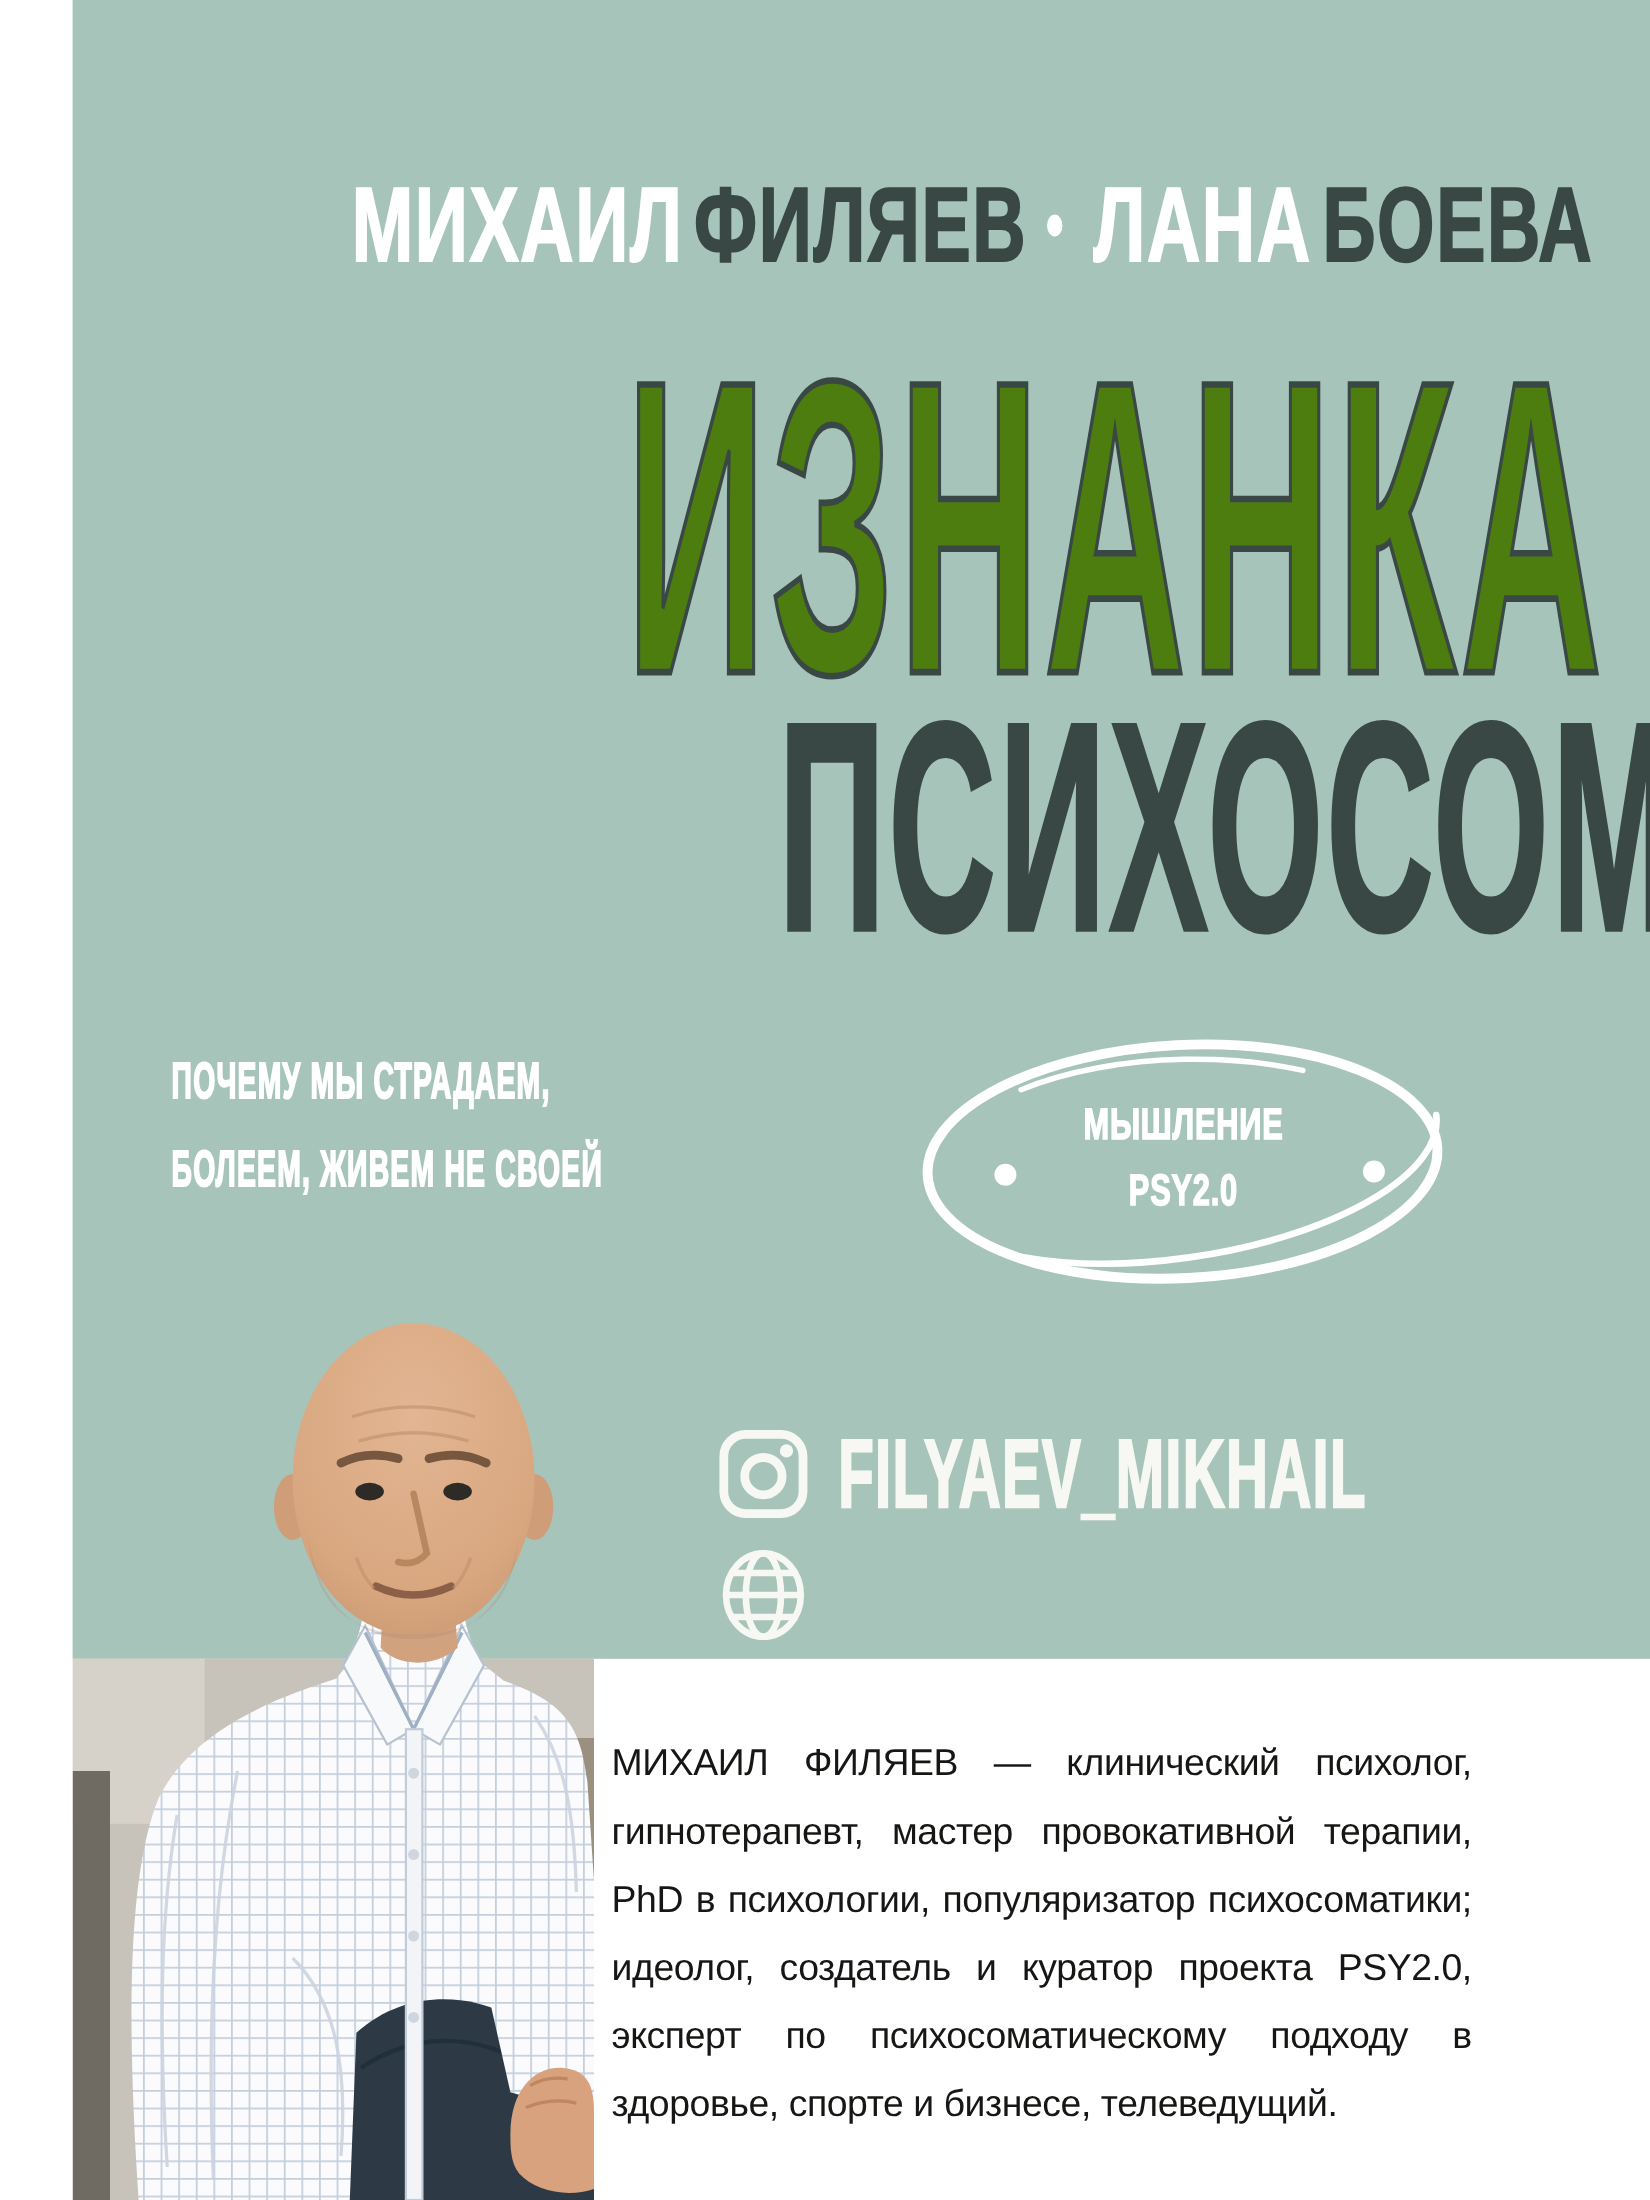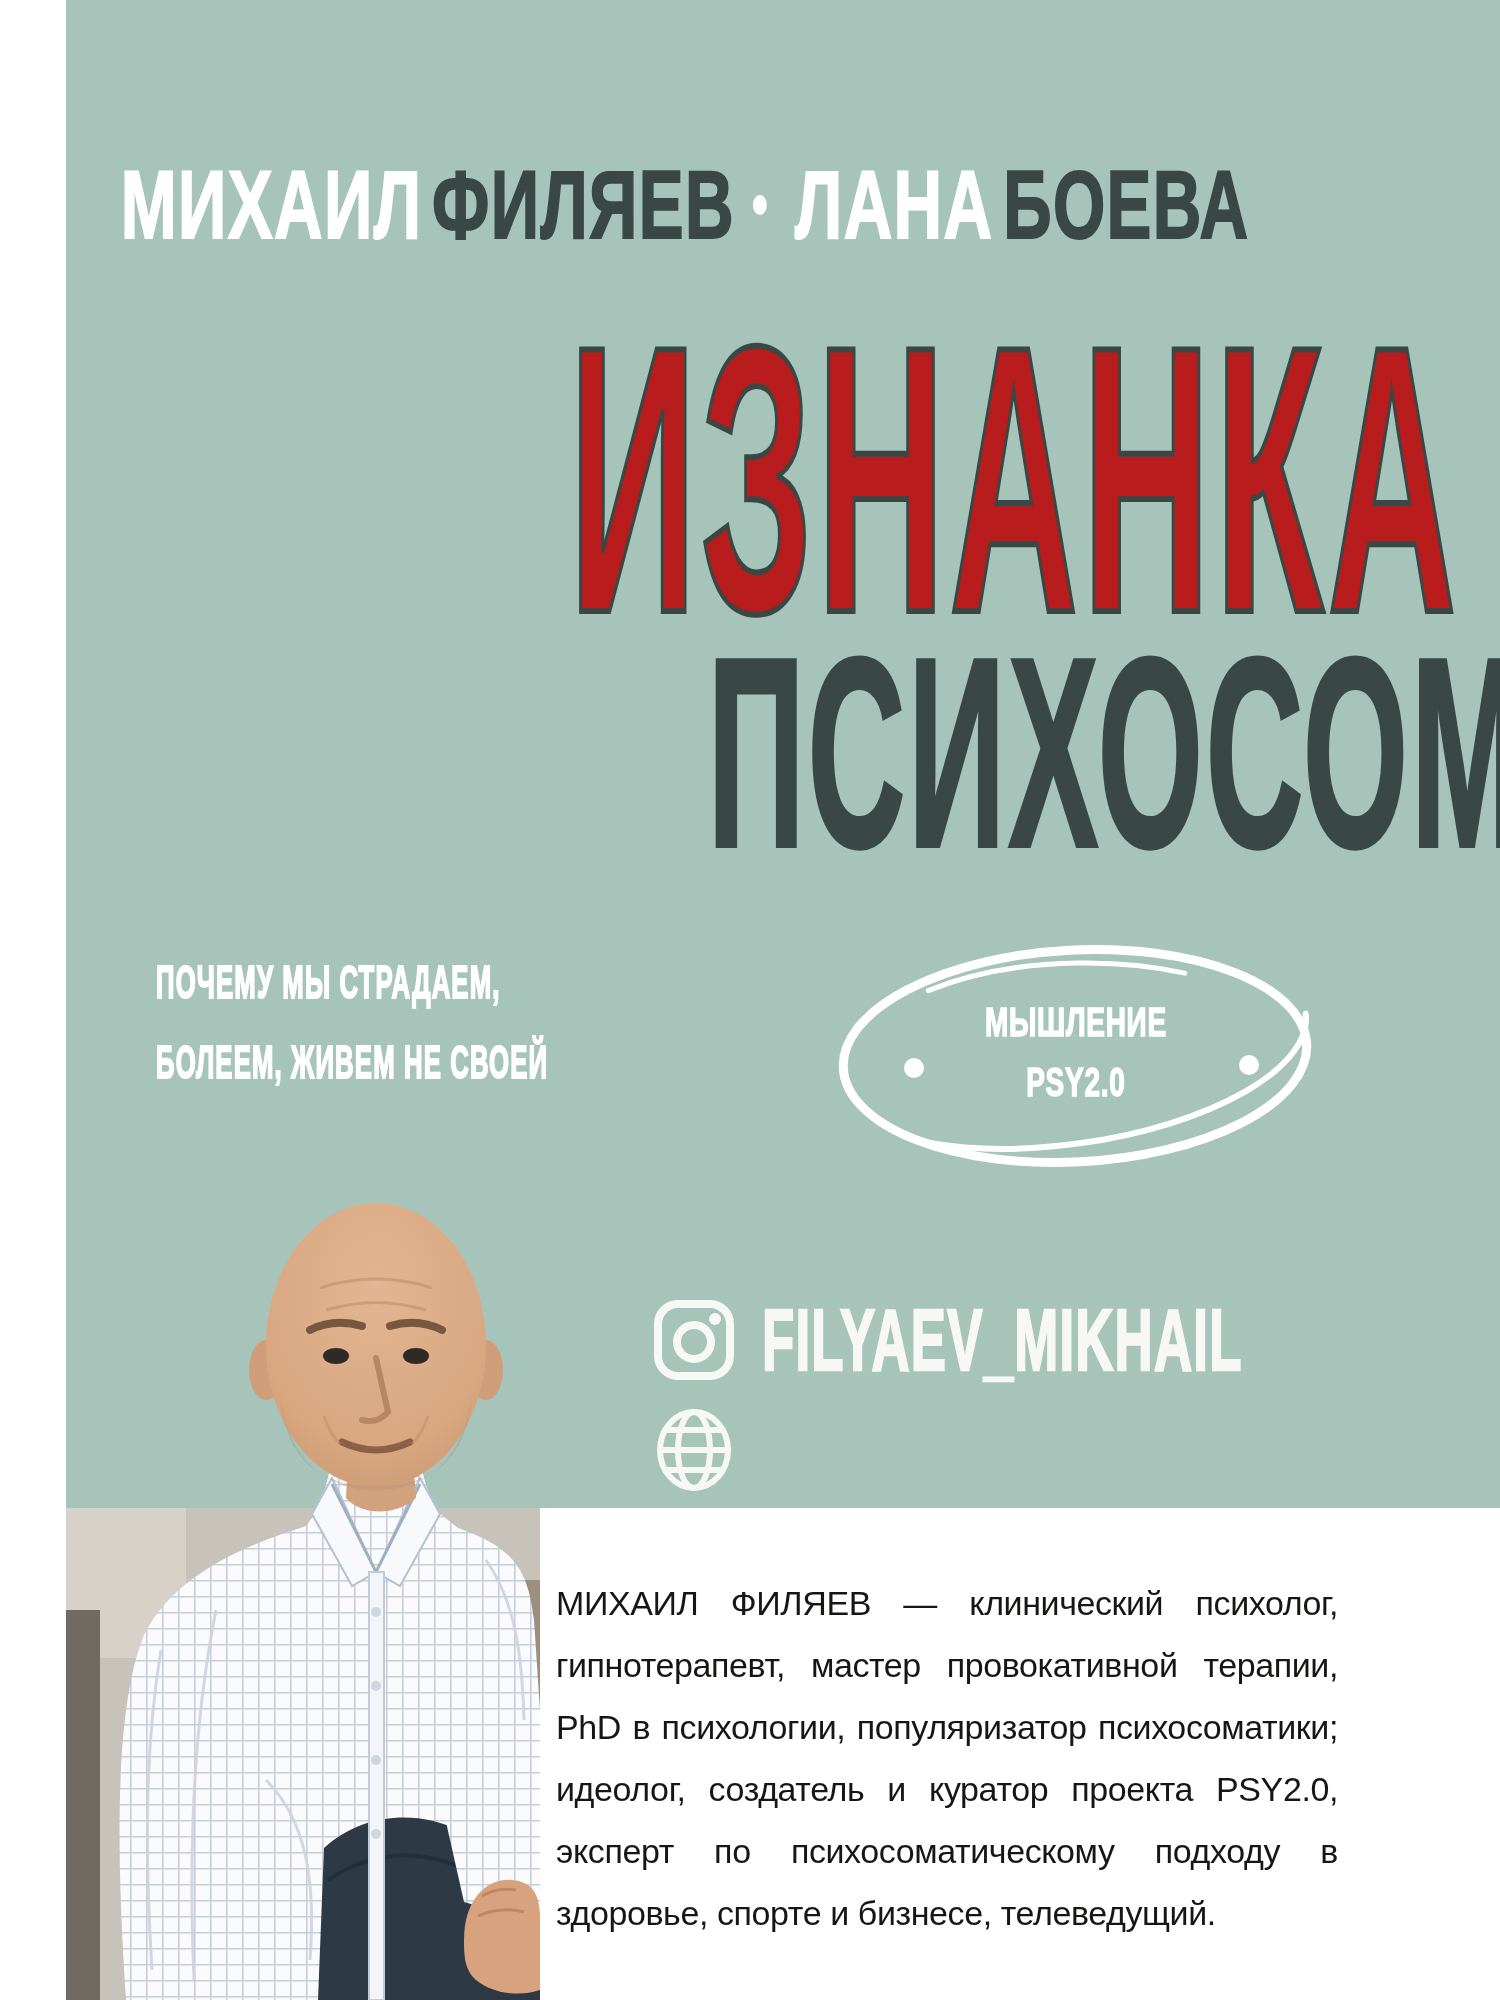--- a/index.html
+++ b/index.html
@@ -9,35 +9,35 @@
     font-family:"Liberation Sans","DejaVu Sans",sans-serif;
   }
   .panel{position:absolute;left:66px;top:0;width:1434px;height:1508px;background:#a6c4ba;}
 
   
   .sx{display:inline-block;white-space:nowrap;transform-origin:left center;}
   .sxc{display:inline-block;white-space:nowrap;transform-origin:center center;}
 
   .author-line{
     position:absolute;left:66px;top:150px;width:1229px;height:110px;
-    display:flex;align-items:center;justify-content:center;z-index:3;
+    display:flex;align-items:center;justify-content:flex-start;z-index:3;
   }
   .author-inner{
     display:inline-flex;align-items:center;transform:scaleX(.70);transform-origin:center center;
     font-weight:bold;font-size:96px;letter-spacing:2px;-webkit-text-stroke:2px currentColor;
     color:#3a4845;
   }
   .author-inner .lt{color:#ffffff;-webkit-text-stroke:2px #ffffff;}
   .author-inner .dk{color:#3a4845;-webkit-text-stroke:2px #3a4845;}
   .author-inner .w{margin:0 14px;}
   .sep-dot{width:20px;height:20px;border-radius:50%;background:#ffffff;margin:0 26px;display:inline-block;}
 
   .title1{
     position:absolute;left:66px;top:290px;width:1434px;text-align:center;z-index:3;
-    color:#b91c1c;font-weight:bold;font-size:380px;line-height:380px;
+    color:#4d7c0f;font-weight:bold;font-size:380px;line-height:380px;
   }
   .title1 .sxc{transform:scaleX(.47);letter-spacing:8px;-webkit-text-stroke:6px #3a4845;}
   .title2{
     position:absolute;left:66px;top:618px;width:1434px;text-align:center;z-index:3;
     color:#3a4845;font-weight:bold;font-size:270px;line-height:270px;
   }
   .title2 .sxc{transform:scaleX(.50);letter-spacing:6px;-webkit-text-stroke:4px #3a4845;}
 
   .subtitle{
     position:absolute;left:156px;top:942px;z-index:3;color:#ffffff;

